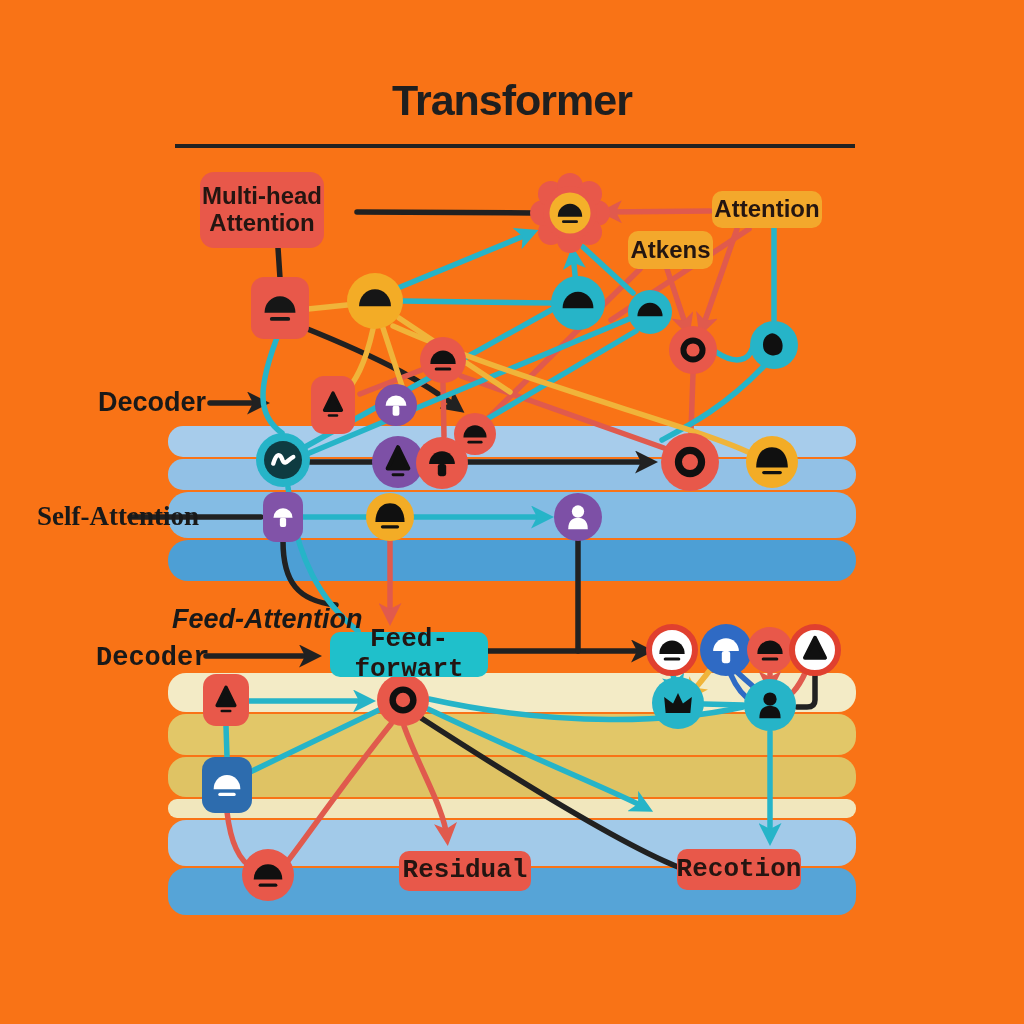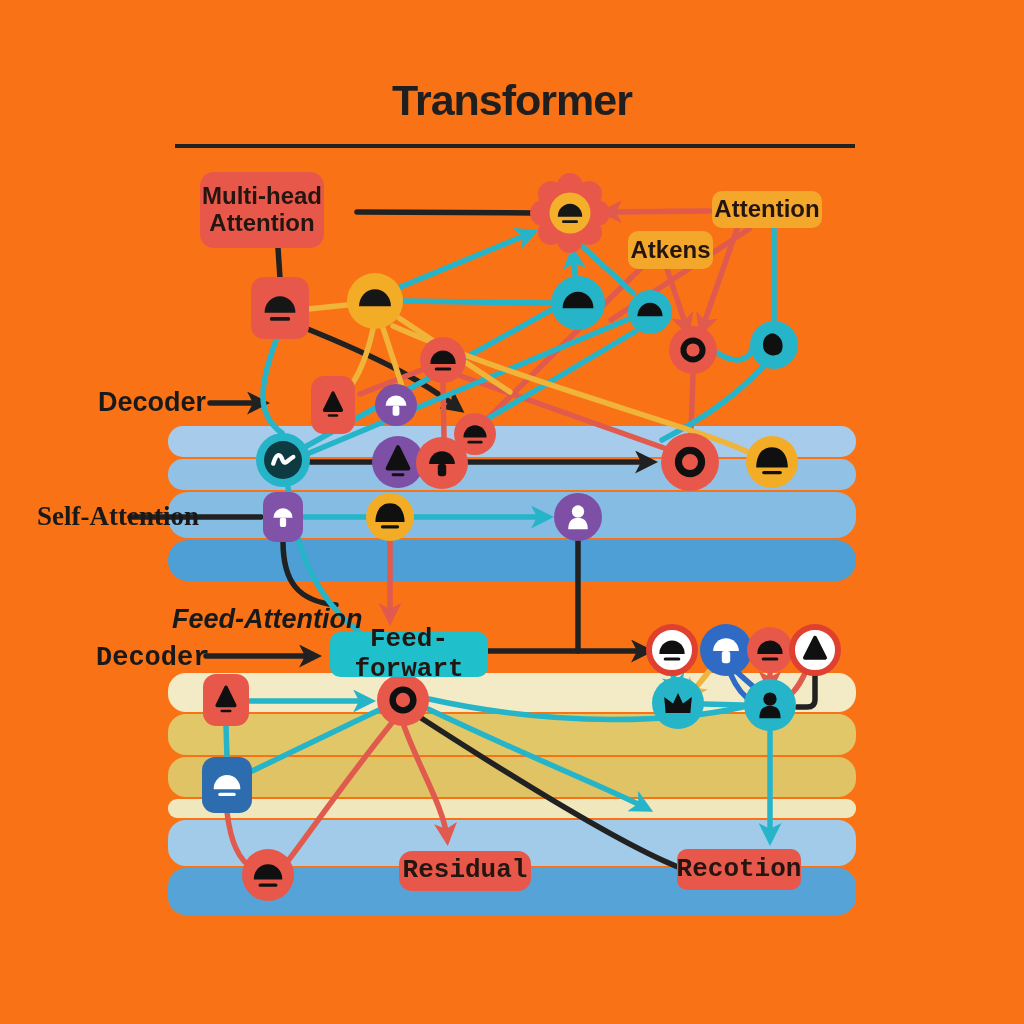--- a/index.html
+++ b/index.html
@@ -256,15 +256,15 @@
 
   <div class="flabel" style="left:98px;top:387px;">Decoder</div>
   <div class="flabel" style="left:37px;top:501px;font-family:Liberation Serif, serif;">Self-Attention</div>
   <div class="flabel" style="left:172px;top:604px;font-style:italic;">Feed-Attention</div>
   <div class="flabel" style="left:96px;top:643px;font-family:Liberation Mono, monospace;">Decoder</div>
 
   <div class="box big" style="left: 200px; top: 172px; width: 124px; height: 76px; background: rgb(232, 88, 74);">Multi-head Attention</div>
   <div class="box sm" style="left: 712px; top: 191px; width: 110px; height: 37px; background: rgb(243, 168, 44); text-align: right;">Attention</div>
   <div class="box sm" style="left: 628px; top: 231px; width: 85px; height: 38px; background: rgb(243, 168, 44);">Atkens</div>
   <div class="box md" style="left: 330px; top: 632px; width: 158px; height: 45px; background: rgb(31, 192, 203);">Feed-forwart</div>
-  <div class="box md" style="left: 399px; top: 851px; width: 132px; height: 40px; background: rgb(232, 88, 74); border-radius: 13px;">Residual</div>
+  <div class="box md" style="left: 399px; top: 851px; width: 132px; height: 40px; background: rgb(232, 88, 74);">Residual</div>
   <div class="box md" style="left: 677px; top: 849px; width: 124px; height: 41px; background: rgb(232, 88, 74); text-align: center;">Recotion</div>
 </div>
 
 </body></html>

